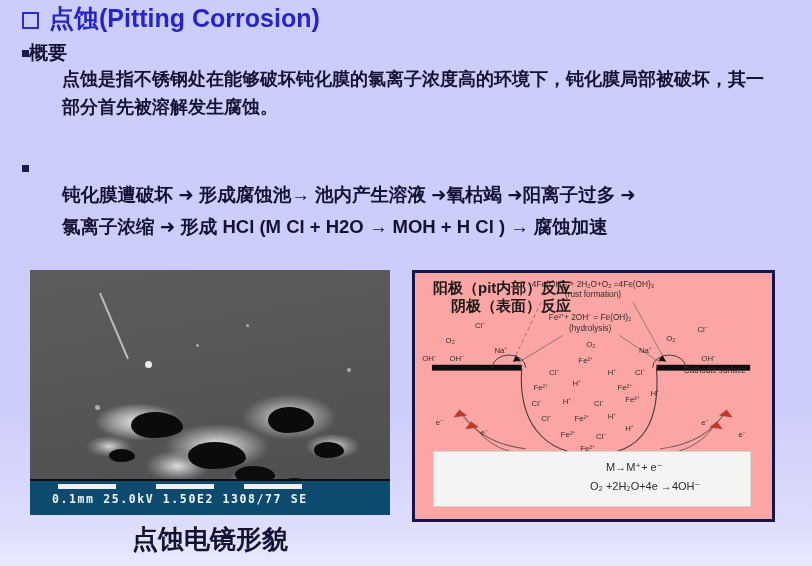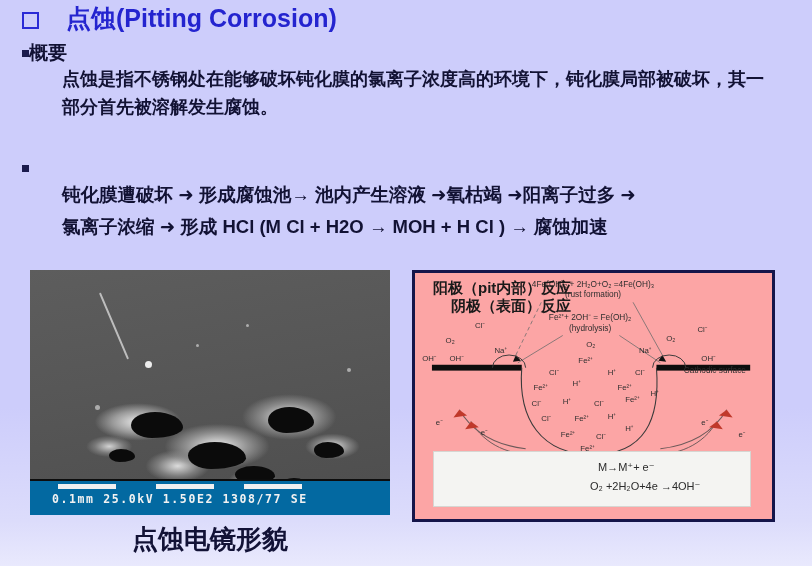--- a/index.html
+++ b/index.html
@@ -3,21 +3,21 @@
 <meta charset="utf-8">
 <style>
   html,body{margin:0;padding:0;}
   body{
     width:812px;height:566px;overflow:hidden;
     font-family:"Liberation Sans","DejaVu Sans",sans-serif;
     background:linear-gradient(180deg,#cdcdfb 0%,#cdcdfb 72%,#dcdcfb 92%,#e9e9fd 100%);
     position:relative;
   }
   
-  #title-row{position:absolute;left:22px;top:2px;display:flex;align-items:center;gap:27px;}
+  #title-row{position:absolute;left:22px;top:2px;display:flex;align-items:center;gap:10px;}
   #title-bullet{
     width:13px;height:13px;border:2.5px solid #2a2ad6;background:transparent;
     display:inline-block;flex:none;margin-top:4px;
   }
   #title-text{
     font-size:25px;font-weight:bold;color:#2424cf;white-space:nowrap;
     letter-spacing:0px;
   }
   
   .sec{position:absolute;left:22px;}
@@ -49,21 +49,21 @@
       linear-gradient(170deg,#5d5d5d 0%,#575757 40%,#4d4d4d 100%);
   }
   #sem-image .pit{position:absolute;background:#0b0b0b;border-radius:46% 54% 60% 40%/50% 60% 40% 50%;}
   #sem-image .speck{position:absolute;background:#c9c9c9;border-radius:50%;opacity:.75;}
   #sem-scratch{
     position:absolute;left:23%;top:8%;width:2px;height:72px;background:#cfcfcf;
     transform:rotate(-23deg);opacity:.85;border-radius:2px;
   }
   #sem-scratch-dot{position:absolute;left:32%;top:37%;width:7px;height:7px;border-radius:50%;background:#ededed;}
   #sem-bar{
-    position:absolute;left:0;right:0;bottom:0;height:34px;background:#0369a1;
+    position:absolute;left:0;right:0;bottom:0;height:34px;background:#0c4a6e;
     border-top:2px solid #0d0d0d;
     padding-left:37px;
   }
   #sem-bar-ticks{position:absolute;left:0;right:0;top:3px;height:5px;}
   #sem-bar-ticks i{position:absolute;height:5px;background:#f0f0f0;display:block;}
   #sem-bar-text{
     position:absolute;left:22px;top:11px;color:#f2f2f2;
     font-family:"DejaVu Sans Mono","Liberation Mono",monospace;
     font-size:11.5px;font-weight:bold;letter-spacing:1.6px;white-space:nowrap;
   }
@@ -81,21 +81,21 @@
     position:absolute;left:18px;bottom:12px;width:318px;height:56px;
     background:#f4f4f2;border:1px solid #d6d6d2;box-sizing:border-box;
   }
   .cn-ov{
     position:absolute;color:#1a1a1a;font-weight:bold;white-space:nowrap;
     font-family:"Liberation Sans","DejaVu Sans",sans-serif;
   }
   #callout-cn-1{left:6px;top:6px;font-size:15px;}
   #callout-cn-2{left:24px;top:24px;font-size:15px;}
   #callout-eq-1{
-    position:absolute;left:164px;top:9px;font-size:11px;color:#2b2b2b;white-space:nowrap;
+    position:absolute;left:172px;top:9px;font-size:11px;color:#2b2b2b;white-space:nowrap;
   }
   #callout-eq-2{
     position:absolute;left:156px;top:28px;font-size:11px;color:#2b2b2b;white-space:nowrap;
   }
 </style>
 </head>
 <body>
 
 <div id="title-row">
   <span id="title-bullet"></span>

